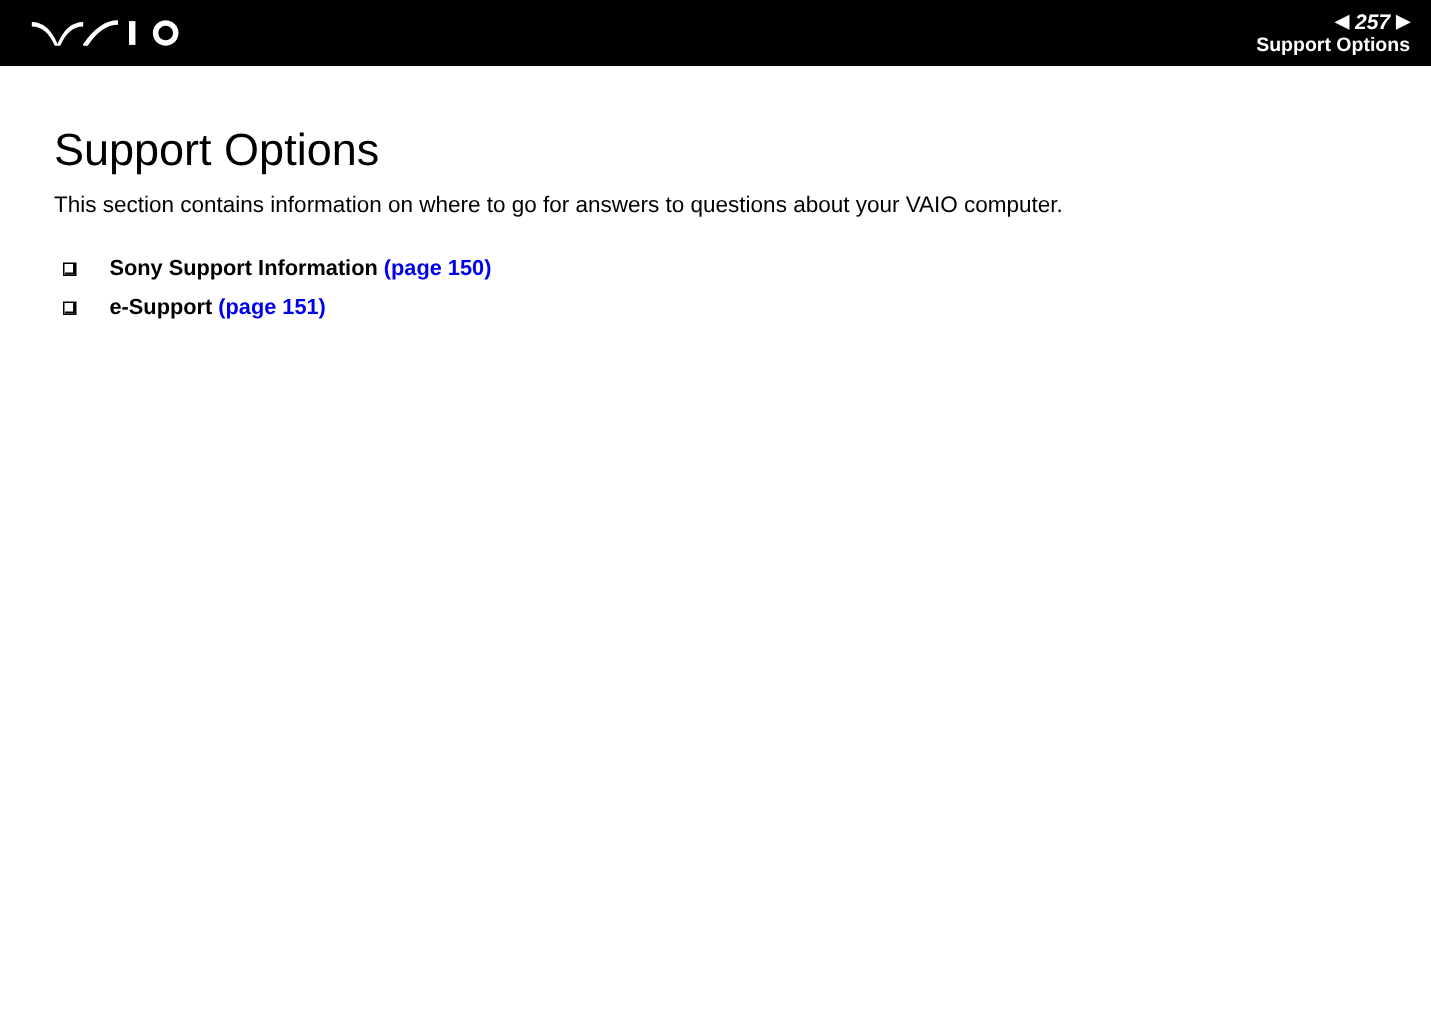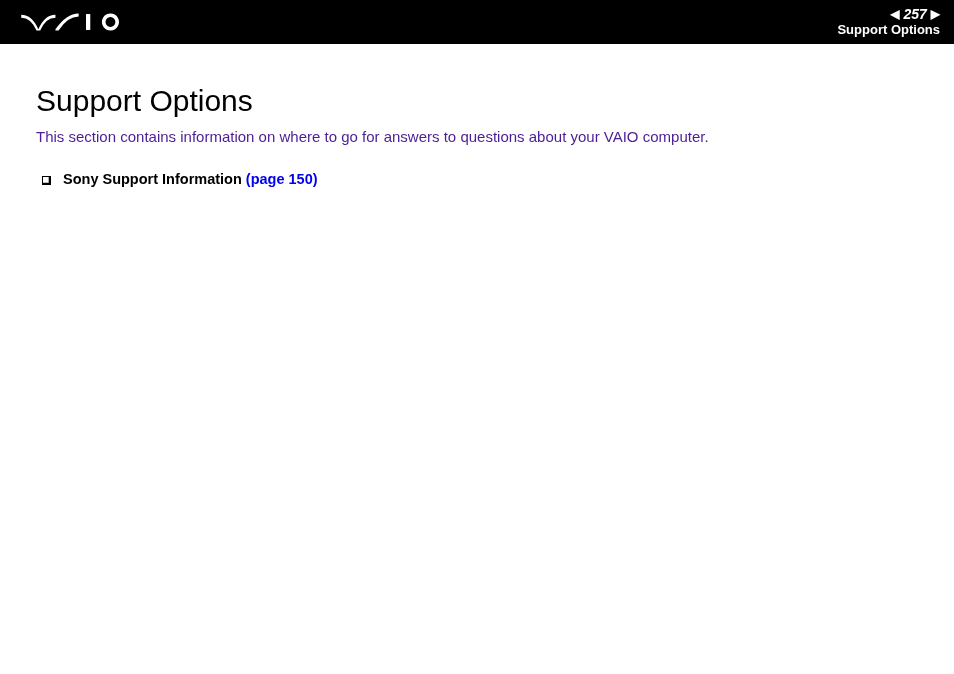--- a/index.html
+++ b/index.html
@@ -45,33 +45,33 @@
   }
   h1 {
     font-weight: normal;
     font-size: 30px;
     margin-bottom: 10px;
     color: #000;
   }
   .intro {
     font-size: 15px;
     margin-bottom: 26px;
-    color: #4c1d95;
+    color: #000000;
   }
   ul.toc {
     list-style: none;
     padding-left: 6px;
   }
   ul.toc li {
     font-size: 14.5px;
     font-weight: bold;
     margin-bottom: 10px;
     display: flex;
     align-items: baseline;
-    gap: 12px;
+    gap: 22px;
   }
   .bullet {
     display: inline-block;
     width: 9px;
     height: 9px;
     border: 1.3px solid #000;
     box-shadow: inset -1.3px -1.3px 0 0 #000;
     flex-shrink: 0;
     position: relative;
     top: 1px;
@@ -108,14 +108,21 @@
   <h1>Support Options</h1>
   <p class="intro">This section contains information on where to go for answers to questions about your VAIO computer.</p>
   <ul class="toc">
     <li>
       <span class="bullet"></span>
       <span>
         <span>Sony Support Information</span>
         <span class="link">(page 150)</span>
       </span>
     </li>
+    <li>
+      <span class="bullet"></span>
+      <span>
+        <span>e-Support</span>
+        <span class="link">(page 151)</span>
+      </span>
+    </li>
   </ul>
 </div>
 
 </body></html>

